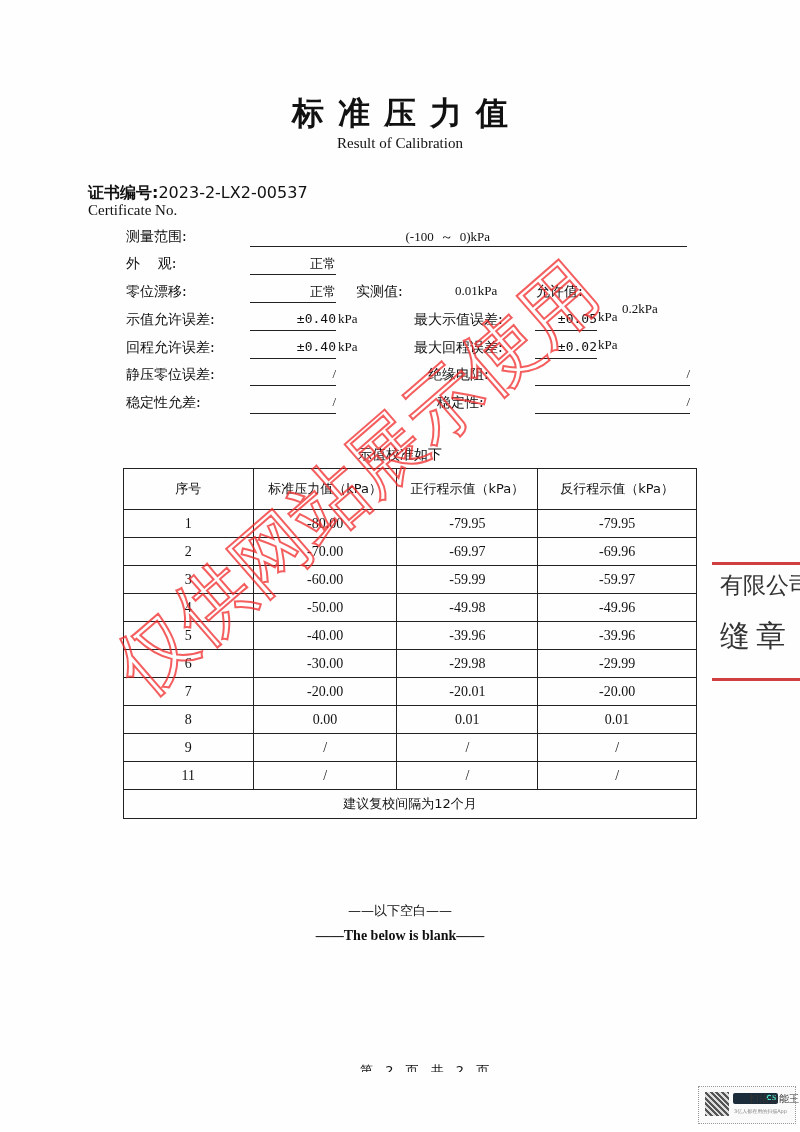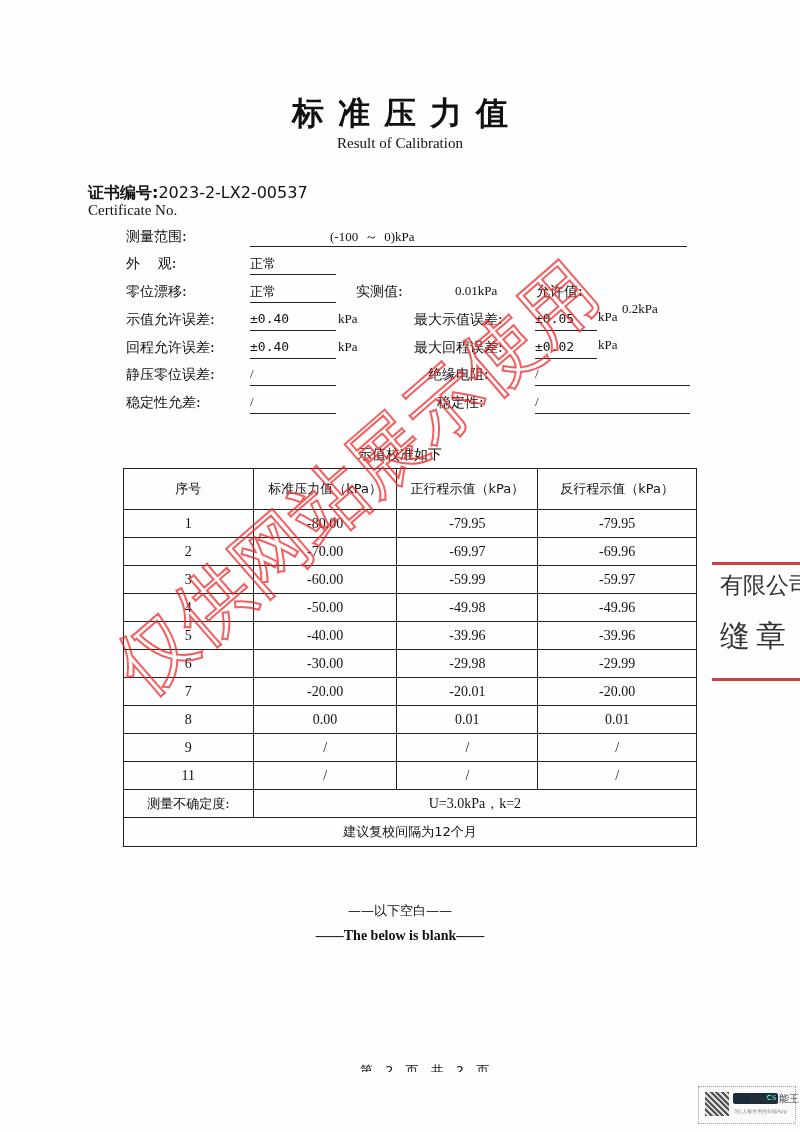--- a/index.html
+++ b/index.html
@@ -6,21 +6,21 @@
   body { width:800px; height:1132px; background:#fefefe; position:relative; overflow:hidden;
          font-family:"Liberation Serif","DejaVu Serif",serif; color:#111; }
   .abs { position:absolute; }
   .title-cn { left:0; width:800px; top:92px; text-align:center; font-family:"DejaVu Sans",sans-serif;
               font-size:32px; font-weight:bold; letter-spacing:14px; padding-left:14px; box-sizing:border-box; }
   .title-en { left:0; width:800px; top:135px; text-align:center; font-size:15px; }
   .cert-line { left:88px; top:183px; font-family:"DejaVu Sans",sans-serif; font-size:16px; }
   .cert-line .lbl { font-weight:bold; }
   .cert-en { left:88px; top:202px; font-size:15px; }
   .lab { font-family:"DejaVu Serif",serif; font-size:14px; }
-  .val { font-size:13px; text-align:left; }
+  .val { font-size:13px; text-align:right; }
   .uline { border-bottom:1.5px solid #222; }
   .mono { font-family:"DejaVu Sans Mono",monospace; font-size:13px; }
   table.cal { position:absolute; left:123px; top:468px; width:574px; border-collapse:collapse; }
   table.cal td, table.cal th { border:1.5px solid #222; text-align:center; font-weight:normal; height:27px; padding:0; font-size:14px; }
   table.cal th { height:40px; font-family:"DejaVu Sans",sans-serif; font-size:13px; }
   .tbl-caption { left:0; width:800px; top:446px; text-align:center; font-family:"DejaVu Sans",sans-serif; font-size:14px; }
   .blank-cn { left:0; width:800px; top:902px; text-align:center; font-family:"DejaVu Sans",sans-serif; font-size:13px; }
   .blank-en { left:0; width:800px; top:928px; text-align:center; font-size:14px; font-weight:bold; }
   .pageno { left:360px; top:1062px; font-family:"DejaVu Sans",sans-serif; font-size:13px; letter-spacing:4px; clip-path: inset(0 0 45% 0); }
   .watermark { left:95px; top:640px; font-family:"DejaVu Sans",sans-serif; font-size:76px; color:rgba(240,40,40,0.55);
@@ -156,24 +156,20 @@
         <td>/</td>
         <td>/</td>
       </tr>
     <tr>
         <td>11</td>
         <td>/</td>
         <td>/</td>
         <td>/</td>
       </tr>
     <tr>
-      <td style="font-family:'DejaVu Serif',serif; font-size:13px;">测量不确定度:</td>
-      <td colspan="3" style="font-style:normal;">U=3.0kPa，k=2</td>
-    </tr>
-    <tr>
       <td colspan="4" style="height:28px; font-family:'DejaVu Sans',sans-serif; font-size:13px;">建议复校间隔为12个月</td>
     </tr>
   </tbody>
 </table>
 
 <div class="abs blank-cn">——以下空白——</div>
 <div class="abs blank-en">——The below is blank——</div>
 <div class="abs pageno">第 2 页  共 2 页</div>
 
 <div class="abs seal">

